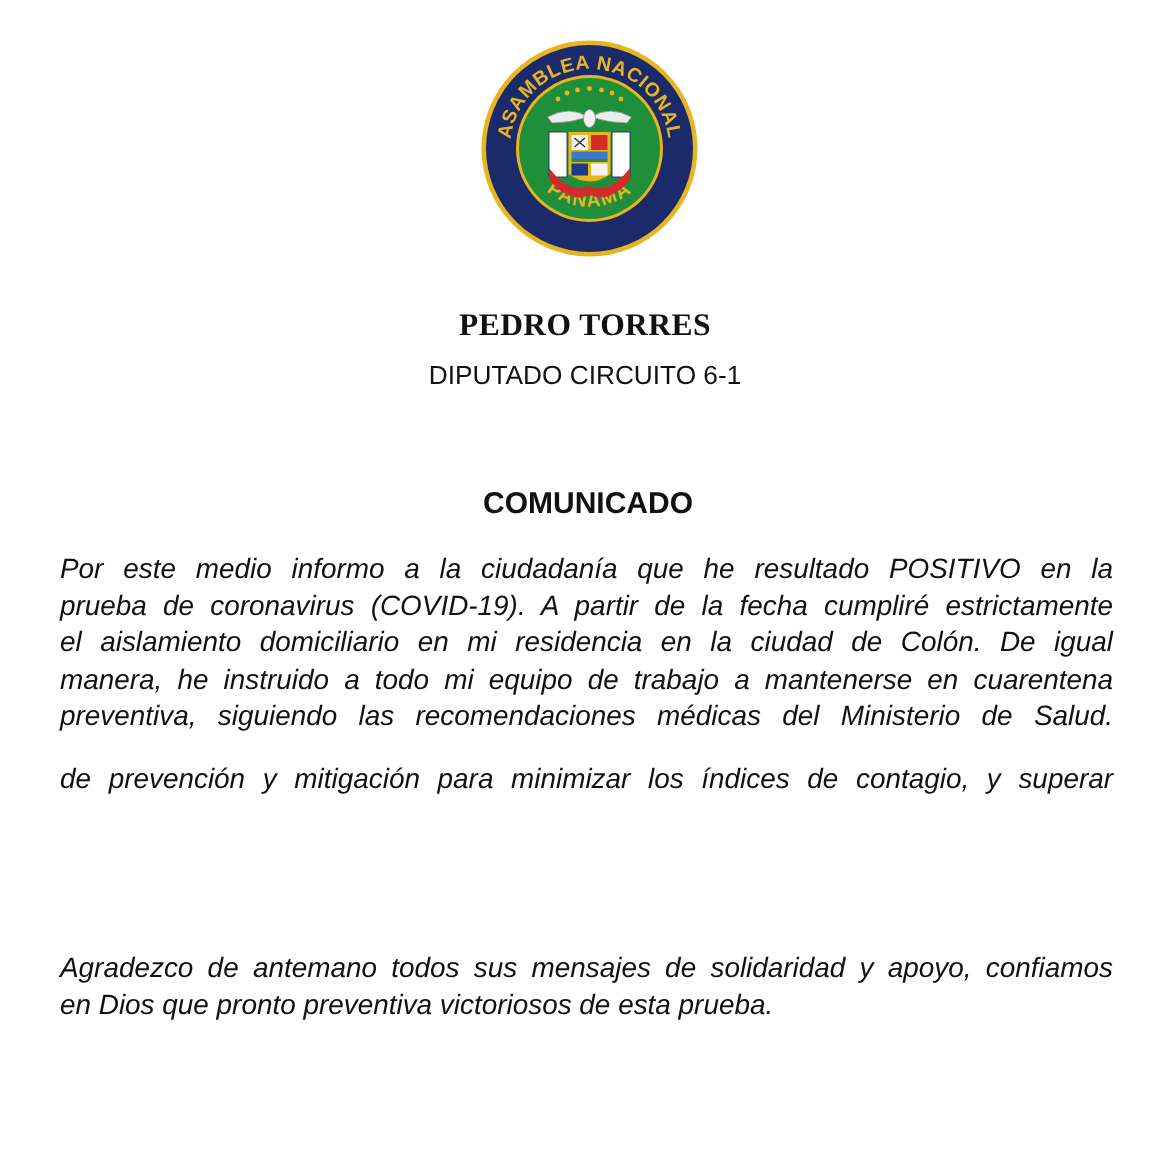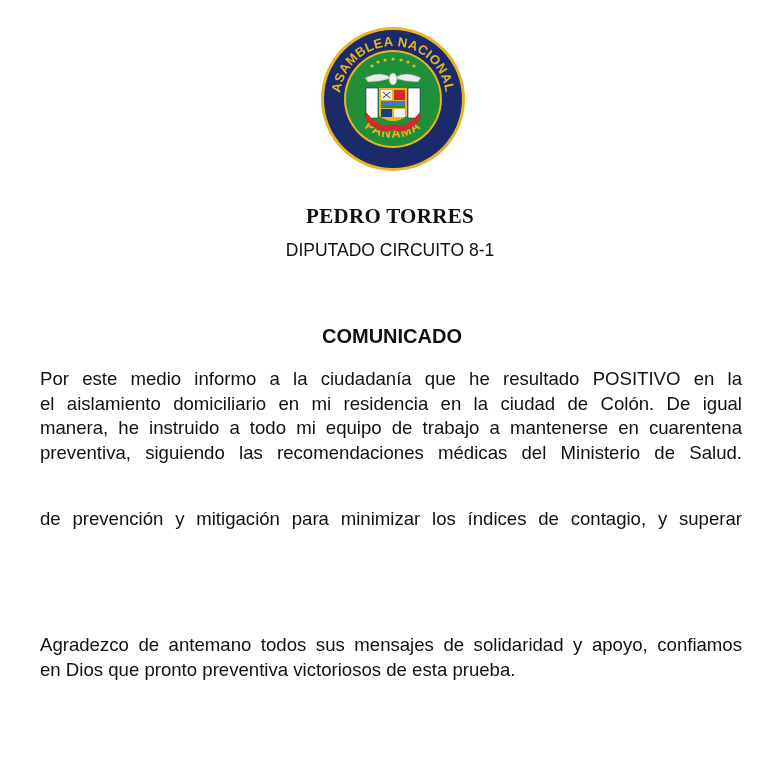--- a/index.html
+++ b/index.html
@@ -2,21 +2,21 @@
 <html><head>
 <meta charset="utf-8">
 <style>
   html, body { margin: 0; padding: 0; background: #ffffff; }
   body { width: 780px; height: 780px; position: relative; overflow: hidden; font-family: "Liberation Sans", sans-serif; color: #111; }
   .seal { position: absolute; left: 320px; top: 26px; width: 146px; height: 146px; }
   .name { position: absolute; top: 204px; left: 0; width: 780px; text-align: center; font-family: "Liberation Serif", serif; font-weight: bold; font-size: 21px; letter-spacing: 0.3px; color: #111; }
   .subtitle { position: absolute; top: 240px; left: 0; width: 780px; text-align: center; font-size: 17.5px; color: #111; }
   .heading { position: absolute; top: 325px; left: 0; width: 784px; text-align: center; font-weight: bold; font-size: 20px; color: #111; }
   .para { position: absolute; left: 40px; width: 702px; font-size: 18.6px; line-height: 24.5px; text-align: justify; color: #111; margin: 0; }
-  .para .line { display: block; text-align: justify; text-align-last: justify; white-space: nowrap; }
+  .para .line { display: block; text-align: justify; text-align-last: justify; white-space: nowrap; font-style: italic; }
   .para .line.last { text-align-last: left; }
   #p1 { top: 367px; }
   #p2 { top: 507px; }
   #p3 { top: 600px; margin-top: 33px; }
 </style>
 </head>
 <body>
 
 <div class="seal">
   <svg width="146" height="146" viewBox="0 0 146 146">
@@ -58,26 +58,27 @@
     <rect x="74" y="64" width="11" height="10" fill="#d42a2a"></rect>
     <rect x="61" y="75" width="24" height="5" fill="#3a7bc8"></rect>
     <rect x="61" y="80" width="24" height="2" fill="#2f8a3a"></rect>
     <rect x="61" y="83" width="11" height="8" fill="#1a3b8a"></rect>
     <rect x="74" y="83" width="11" height="8" fill="#f3f3f3"></rect>
     <path d="M 63 66 L 70 72 M 70 66 L 63 72" stroke="#333" stroke-width="1"></path>
   </svg>
 </div>
 
 <div class="name">PEDRO TORRES</div>
-<div class="subtitle">DIPUTADO CIRCUITO 8-1</div>
+<div class="subtitle">DIPUTADO CIRCUITO 6-1</div>
 
 <div class="heading">COMUNICADO</div>
 
 <p class="para" id="p1">
   <span class="line">Por este medio informo a la ciudadanía que he resultado POSITIVO en la</span>
+  <span class="line">prueba de coronavirus (COVID-19). A partir de la fecha cumpliré estrictamente</span>
   <span class="line">el aislamiento domiciliario en mi residencia en la ciudad de Colón. De igual</span>
   <span class="line">manera, he instruido a todo mi equipo de trabajo a mantenerse en cuarentena</span>
   <span class="line">preventiva, siguiendo las recomendaciones médicas del Ministerio de Salud.</span>
 </p>
 
 <p class="para" id="p2">
   <span class="line">de prevención y mitigación para minimizar los índices de contagio, y superar</span>
 </p>
 
 <p class="para" id="p3">

